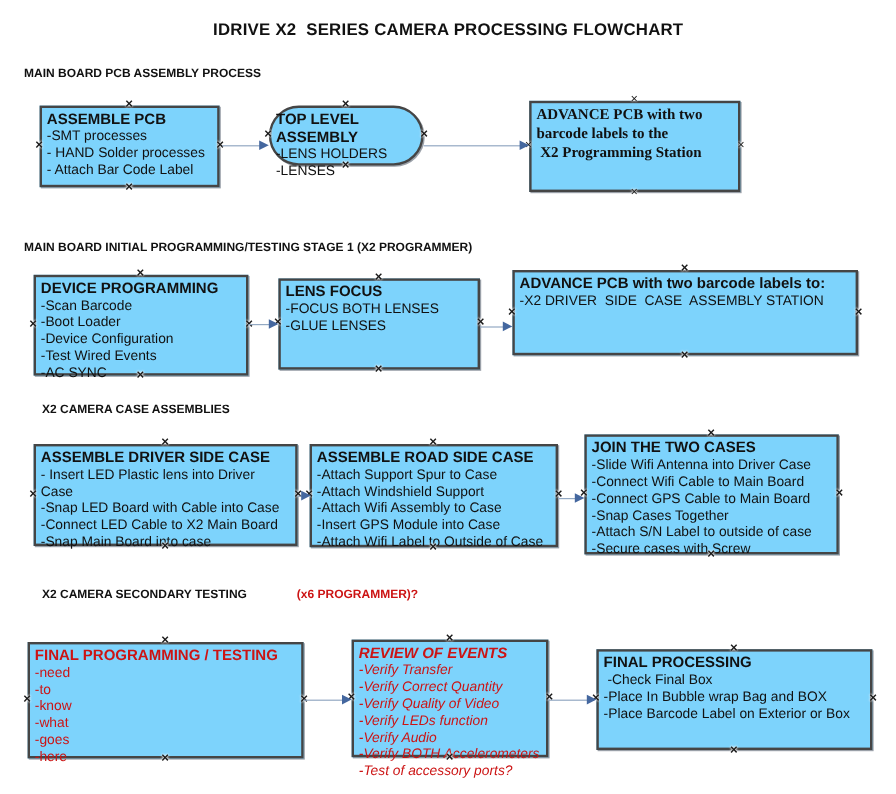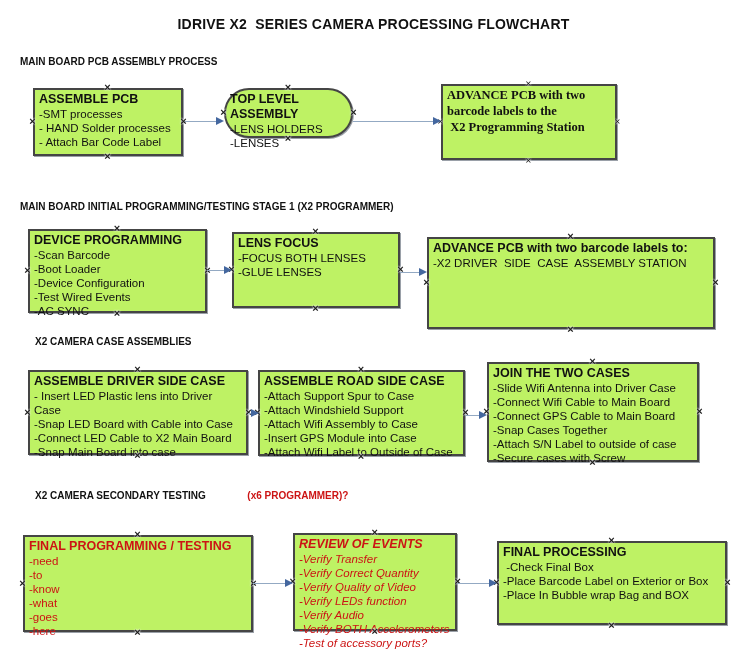--- a/index.html
+++ b/index.html
@@ -1,20 +1,20 @@
 <!DOCTYPE html>
 <html><head>
 <meta charset="utf-8">
 <style>
   html,body{margin:0;padding:0;background:#ffffff;}
   body{width:747px;height:662px;position:relative;font-family:"Liberation Sans",sans-serif;color:#111;overflow:hidden;}
   .title{position:absolute;top:16px;left:0;width:747px;text-align:center;font-size:14px;font-weight:700;letter-spacing:.2px;white-space:pre-wrap;}
   .sec-heading{position:absolute;font-size:10px;font-weight:700;white-space:pre-wrap;}
   .sec-heading .red{color:#cc1414;margin-left:36px;}
-  .fbox{position:absolute;box-sizing:border-box;background:#bef264;border:2px solid #454545;padding:2px 4px 0 4px;box-shadow:1px 1px 0 #9aa0a8;}
+  .fbox{position:absolute;box-sizing:border-box;background:#7dd3fc;border:2px solid #454545;padding:2px 4px 0 4px;box-shadow:1px 1px 0 #9aa0a8;}
   .fbox .btitle{font-size:12.5px;font-weight:700;line-height:15px;white-space:pre-wrap;}
   .fbox .line{font-size:11.5px;line-height:14px;white-space:pre-wrap;}
   .fbox.red .btitle,.fbox.red .line{color:#cc1414;}
   .fbox.bold-lines .line{font-weight:700;font-size:12.5px;line-height:16px;}
   
   .cp{position:absolute;width:9px;height:9px;line-height:9px;text-align:center;font-size:11px;font-weight:700;color:#1a1a1a;text-shadow:0 0 2px #fff,0 0 2px #fff;pointer-events:auto;}
   .cp::before{content:"\00d7";}
   .cp-t{top:-7px;left:50%;margin-left:-5px;}
   .cp-b{bottom:-7px;left:50%;margin-left:-5px;}
   .cp-l{left:-7px;top:50%;margin-top:-5px;}
@@ -22,21 +22,21 @@
   
   .arrow{position:absolute;height:9px;}
   .arrow .shaft{position:absolute;left:0;right:6px;top:4px;border-top:1.6px solid #93a9c3;}
   .arrow .head{position:absolute;right:0;top:0;width:0;height:0;border-top:4.5px solid transparent;border-bottom:4.5px solid transparent;border-left:8px solid #44679f;}
   
   #b11{left:33px;top:88px;width:150px;height:68px;}
   #b12{left:224px;top:88px;width:129px;height:50px;border-radius:27px;}
   #b13{left:441px;top:84px;width:176px;height:76px;font-family:Liberation Serif, serif;}
   #b21{left:28px;top:229px;width:179px;height:84px;}
   #b22{left:232px;top:232px;width:168px;height:76px;}
-  #b23{left:427px;top:237px;width:288px;height:92px;}
+  #b23{left:427px;top:225px;width:288px;height:71px;}
   #b31{left:28px;top:370px;width:220px;height:85px;}
   #b32{left:258px;top:370px;width:207px;height:86px;}
   #b33{left:487px;top:362px;width:212px;height:100px;}
   #b41{left:23px;top:535px;width:230px;height:97px;}
   #b42{left:293px;top:533px;width:164px;height:98px;font-style:italic;}
   #b43{left:497px;top:541px;width:230px;height:84px;}
   #h1{left:20px;top:56px;} #h2{left:20px;top:201px;} #h3{left:35px;top:336px;} #h4{left:35px;top:490px;}
   #a1{left:185px;top:117px;width:39px;} #a2{left:353px;top:117px;width:88px;}
   #a3{left:207px;top:266px;width:25px;} #a4{left:400px;top:268px;width:27px;}
   #a5{left:248px;top:409px;width:11px;} #a6{left:465px;top:411px;width:22px;}
@@ -198,22 +198,22 @@
     </div>
 </div>
 <div class="fbox" id="b43">
   <span class="cp cp-t"></span>
     <span class="cp cp-b"></span>
     <span class="cp cp-l"></span>
     <span class="cp cp-r"></span>
   <div class="btitle">FINAL PROCESSING</div>
   <div>
       <div class="line"> -Check Final Box</div>
+      <div class="line">-Place In Bubble wrap Bag and BOX</div>
       <div class="line">-Place Barcode Label on Exterior or Box</div>
-      <div class="line">-Place In Bubble wrap Bag and BOX</div>
     </div>
 </div>
 
 <div class="arrow" id="a1">
     <div class="shaft"></div>
     <div class="head"></div>
   </div>
 <div class="arrow" id="a2">
     <div class="shaft"></div>
     <div class="head"></div>

